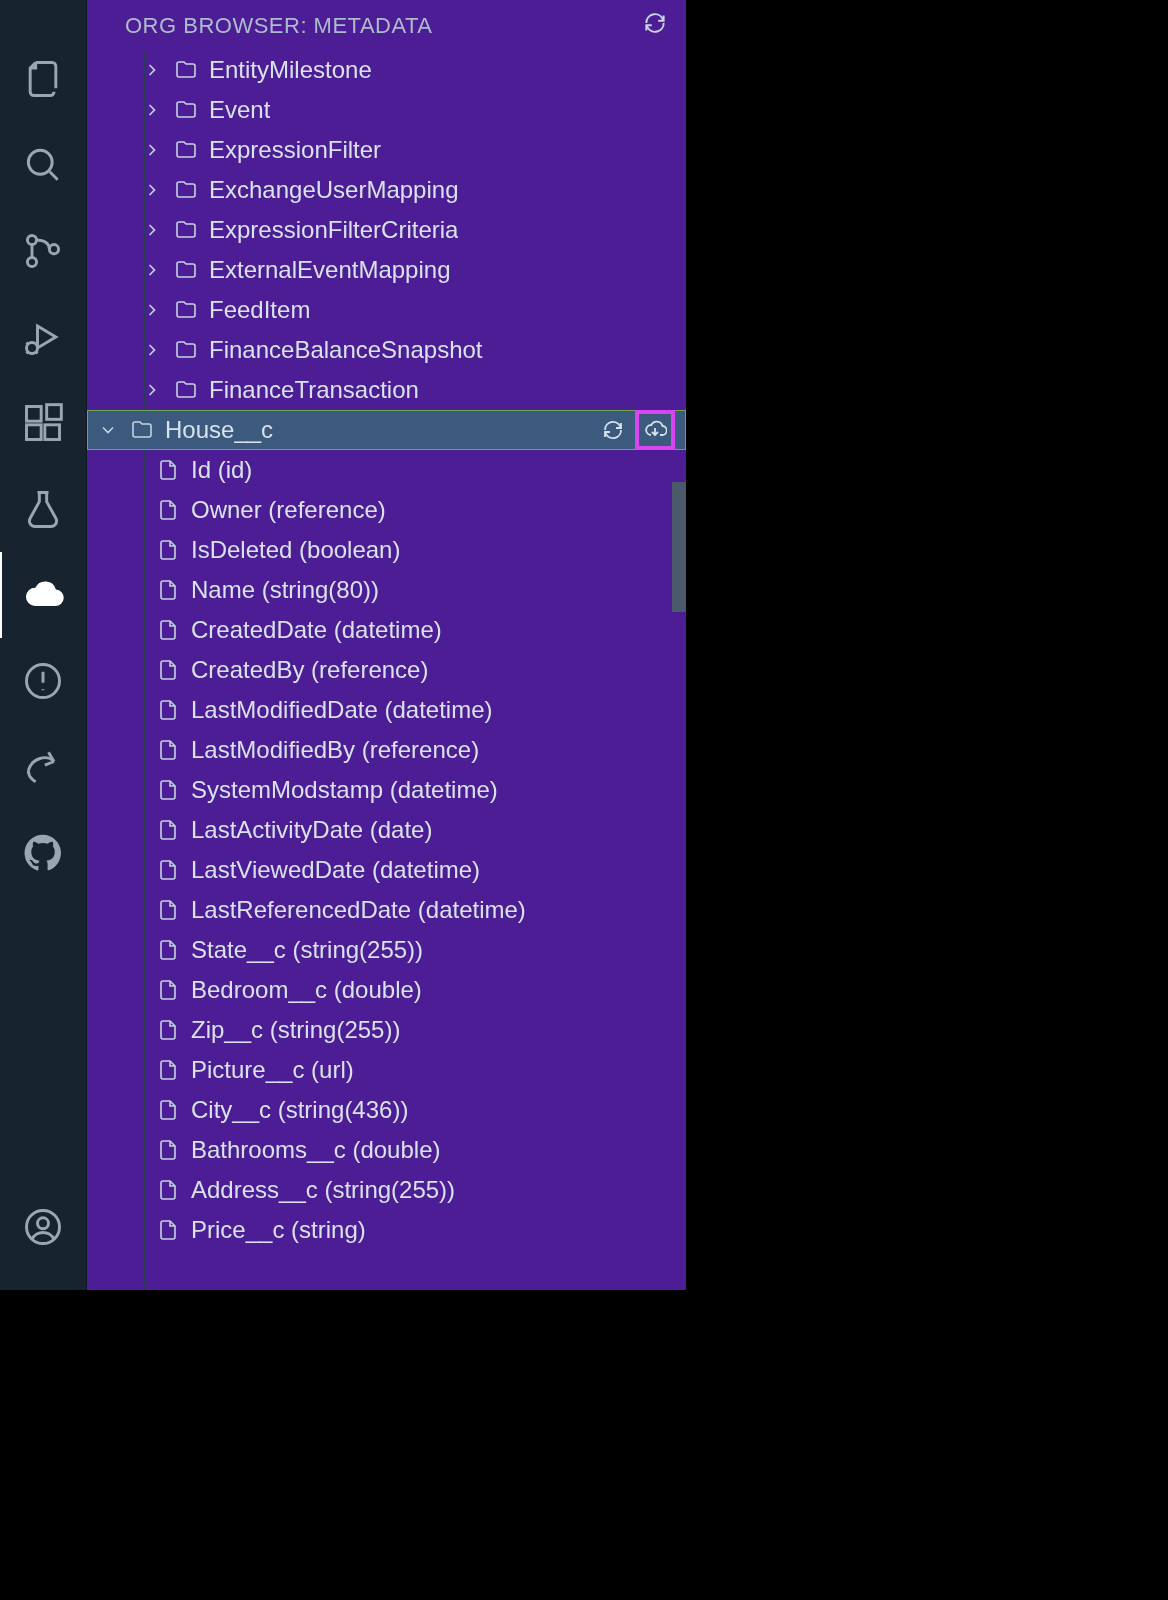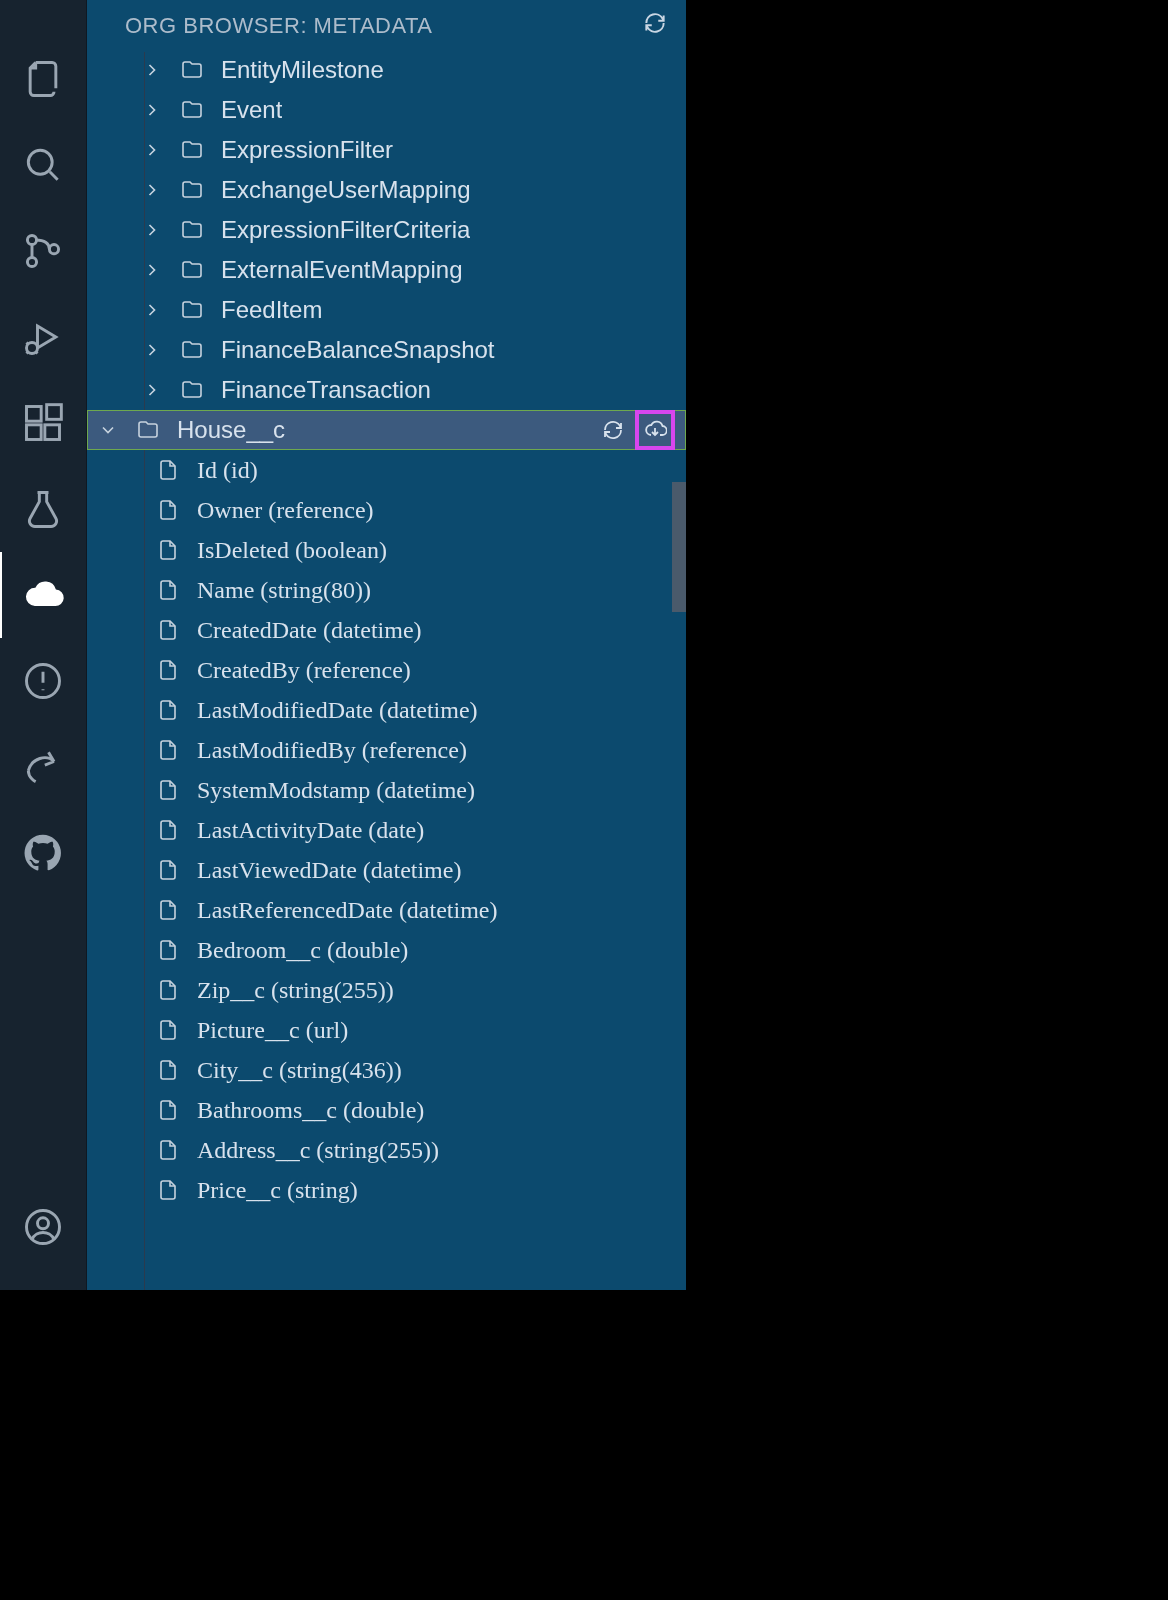--- a/index.html
+++ b/index.html
@@ -5,26 +5,26 @@
   * { box-sizing: border-box; margin: 0; padding: 0; }
   html, body { width: 1168px; height: 1600px; background: #000; font-family: -apple-system, BlinkMacSystemFont, "Segoe UI", sans-serif; overflow: hidden; }
   .app { display: flex; height: 100%; background: #000; }
   .activity-bar { width: 86px; background: #17232f; display: flex; flex-direction: column; padding-top: 36px; flex-shrink: 0; height: 1290px; }
   .activity-bar .top-group { flex: 1; display: flex; flex-direction: column; }
   .activity-bar .bottom-group { display: flex; flex-direction: column; padding-bottom: 20px; }
   .activity-icon { width: 86px; height: 86px; display: flex; align-items: center; justify-content: center; cursor: pointer; position: relative; }
   .activity-icon svg { width: 44px; height: 44px; stroke: #9aa6b2; fill: none; stroke-width: 1.6; }
   .activity-icon.cloud svg { fill: #fff; stroke: none; }
   .activity-icon.cloud { border-left: 2px solid #fff; }
-  .sidebar { width: 600px; background: #0c4a6e; display: flex; flex-direction: column; flex-shrink: 0; height: 1290px; position: relative; border-left: 1px solid #0f1822; }
+  .sidebar { width: 600px; background: #4c1d95; display: flex; flex-direction: column; flex-shrink: 0; height: 1290px; position: relative; border-left: 1px solid #0f1822; }
   .sidebar-header { height: 52px; padding: 0 18px 0 38px; display: flex; align-items: center; justify-content: space-between; color: #adbccb; font-size: 22px; letter-spacing: 0.5px; font-weight: 500; }
   .sidebar-header .rfbtn svg { width: 26px; height: 26px; stroke: #c9d6e3; fill: none; stroke-width: 1.8; }
   .tree { flex: 1; overflow: hidden; position: relative; padding-top: 6px; }
-  .tree-row { display: flex; align-items: center; height: 40px; padding-left: 54px; color: #d8e2ed; font-size: 24px; cursor: pointer; position: relative; gap: 16px; }
-  .tree-row.field { padding-left: 68px; font-family: Liberation Serif, serif; }
+  .tree-row { display: flex; align-items: center; height: 40px; padding-left: 54px; color: #d8e2ed; font-size: 24px; cursor: pointer; position: relative; gap: 10px; }
+  .tree-row.field { padding-left: 68px; }
   .tree-row.selected { background: #3c5a7e; outline: 1px solid #6ea84f; outline-offset: -1px; padding-left: 10px; }
   .tree-row .chev { width: 22px; height: 22px; display: flex; align-items: center; justify-content: center; flex-shrink: 0; }
   .tree-row .chev svg { width: 20px; height: 20px; stroke: #c6d2de; fill: none; stroke-width: 2; }
   .tree-row .icon { width: 26px; height: 26px; display: flex; align-items: center; justify-content: center; flex-shrink: 0; }
   .tree-row .icon svg { width: 24px; height: 24px; stroke: #c6d2de; fill: none; stroke-width: 1.6; }
   .tree-row .label { white-space: nowrap; overflow: hidden; }
   .row-actions { position: absolute; right: 14px; display: flex; gap: 8px; align-items: center; }
   .row-actions .btn { width: 34px; height: 34px; display: flex; align-items: center; justify-content: center; cursor: pointer; }
   .row-actions .btn svg { width: 24px; height: 24px; stroke: #d8e2ed; fill: none; stroke-width: 1.8; }
   .row-actions .btn.highlight { outline: 4px solid #d946ef; outline-offset: -1px; }
@@ -382,20 +382,29 @@
             </span>
             <span class="label">LastReferencedDate (datetime)</span>
           </div>
       <div class="tree-row field">
             <span class="icon">
               <svg viewBox="0 0 24 24">
                 <path d="M14 3H7a2 2 0 0 0-2 2v14a2 2 0 0 0 2 2h10a2 2 0 0 0 2-2V8z"></path>
                 <path d="M14 3v5h5"></path>
               </svg>
             </span>
+            <span class="label">State__c (string(255))</span>
+          </div>
+      <div class="tree-row field">
+            <span class="icon">
+              <svg viewBox="0 0 24 24">
+                <path d="M14 3H7a2 2 0 0 0-2 2v14a2 2 0 0 0 2 2h10a2 2 0 0 0 2-2V8z"></path>
+                <path d="M14 3v5h5"></path>
+              </svg>
+            </span>
             <span class="label">Bedroom__c (double)</span>
           </div>
       <div class="tree-row field">
             <span class="icon">
               <svg viewBox="0 0 24 24">
                 <path d="M14 3H7a2 2 0 0 0-2 2v14a2 2 0 0 0 2 2h10a2 2 0 0 0 2-2V8z"></path>
                 <path d="M14 3v5h5"></path>
               </svg>
             </span>
             <span class="label">Zip__c (string(255))</span>

